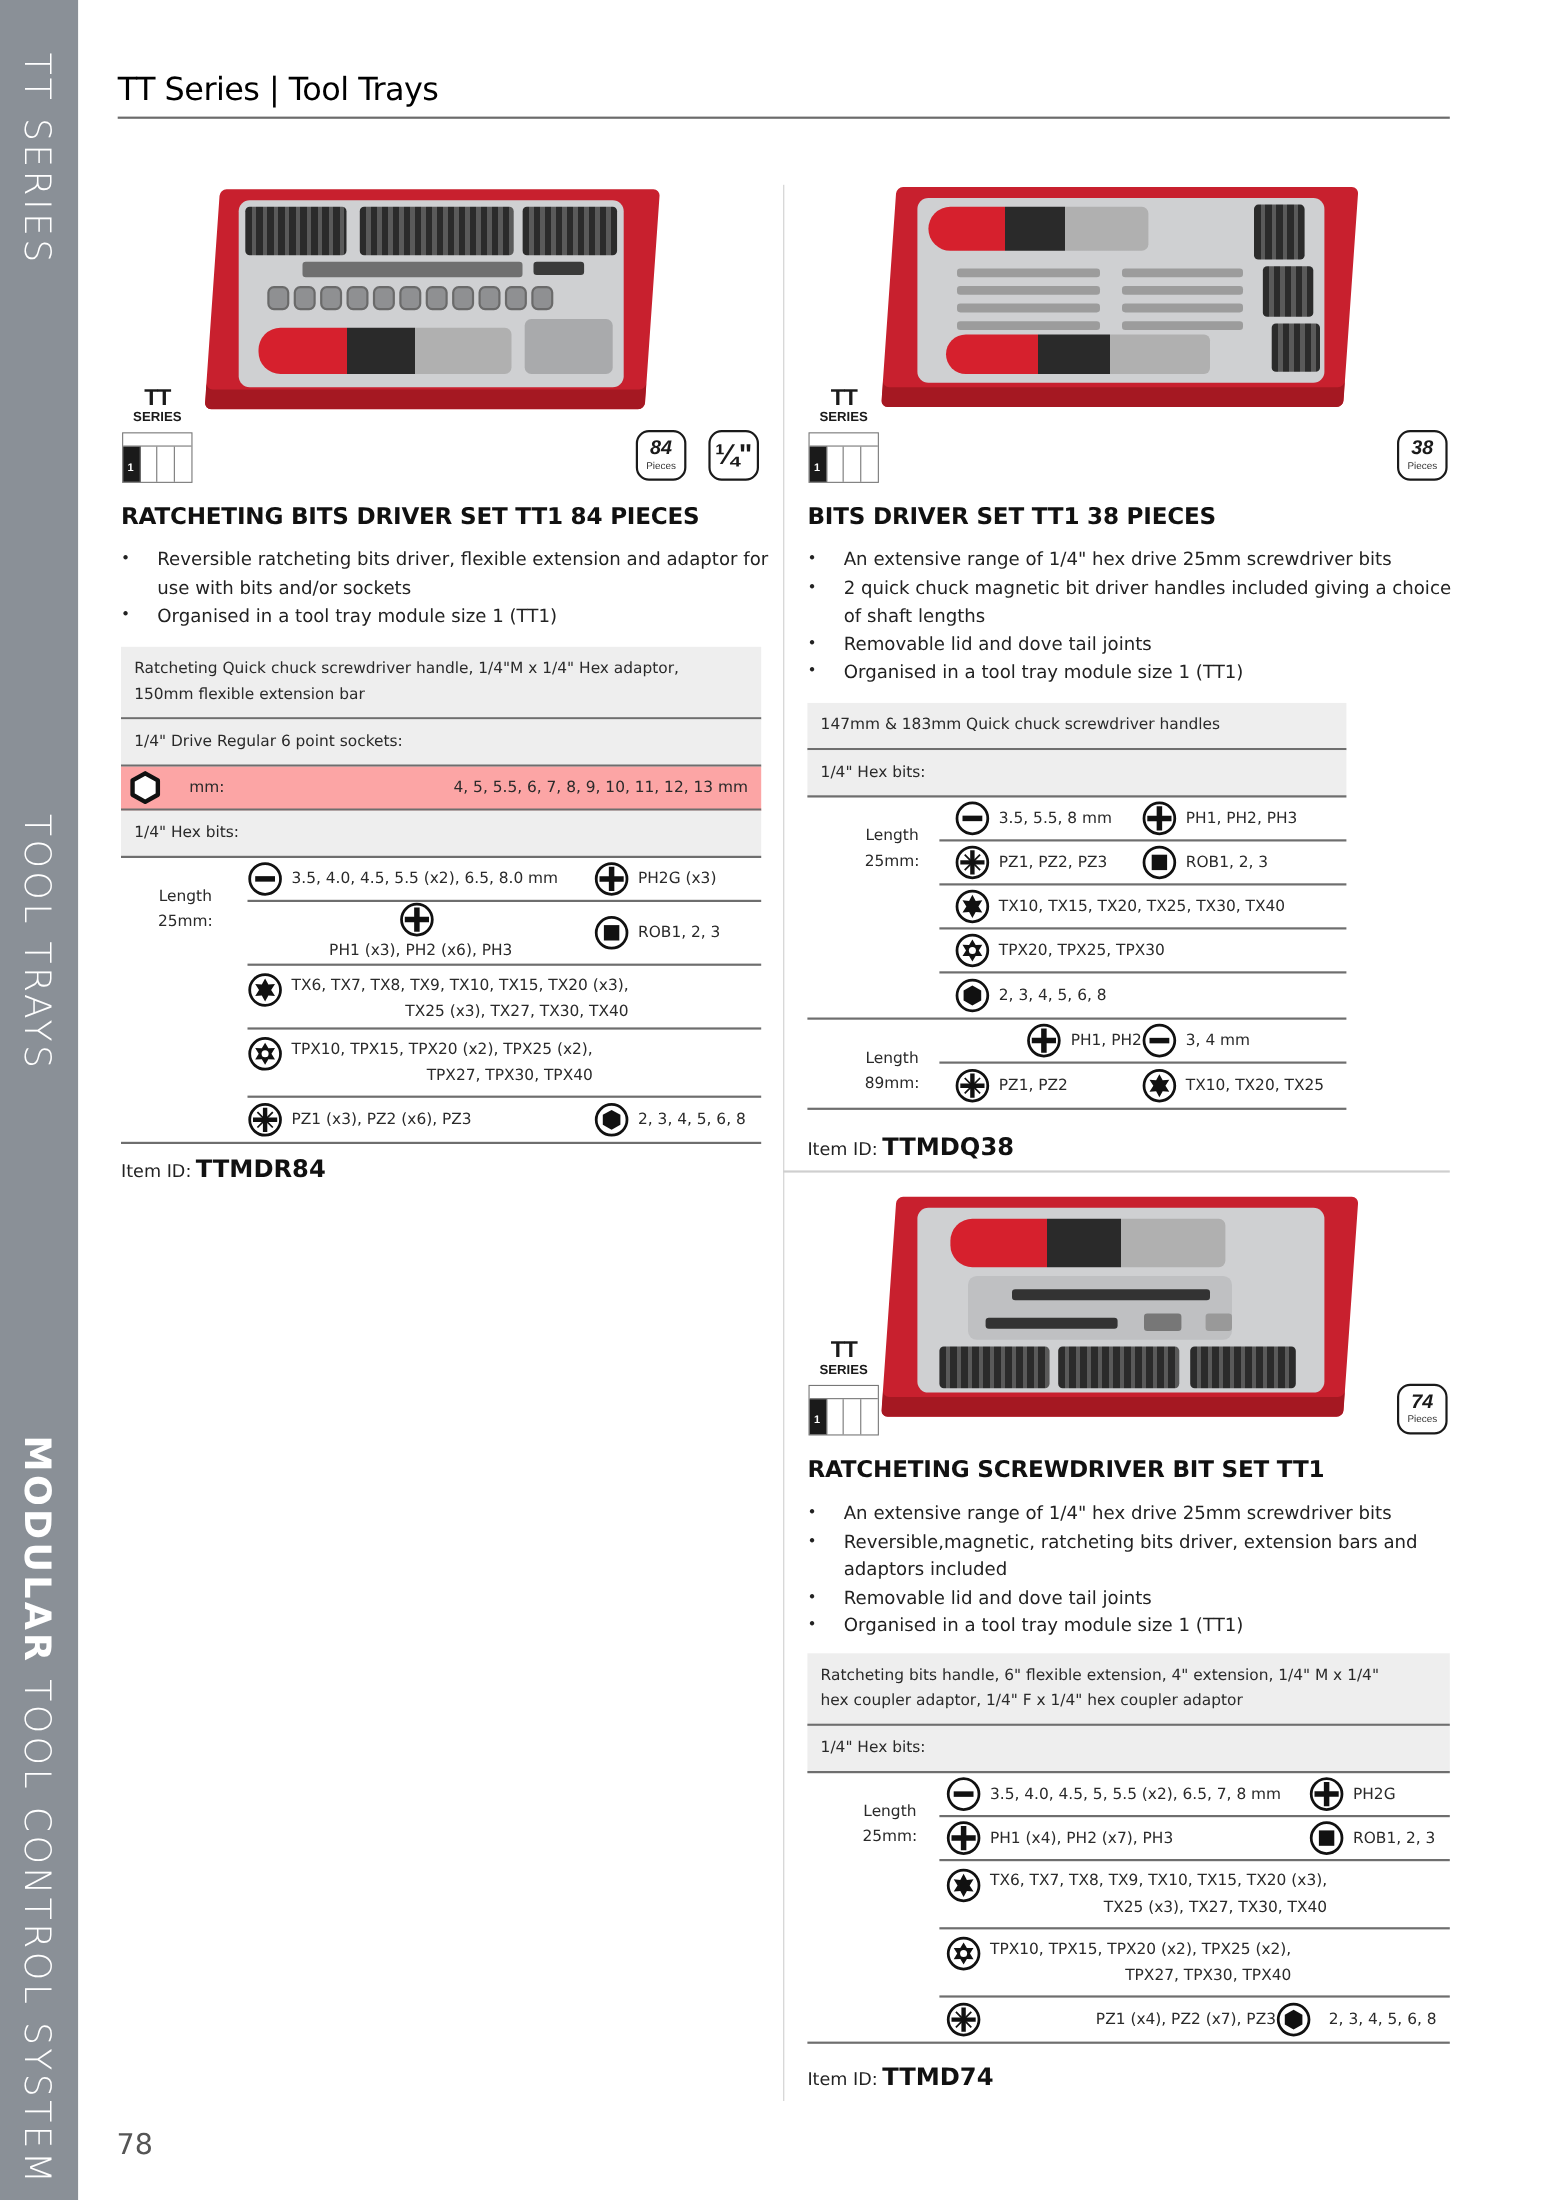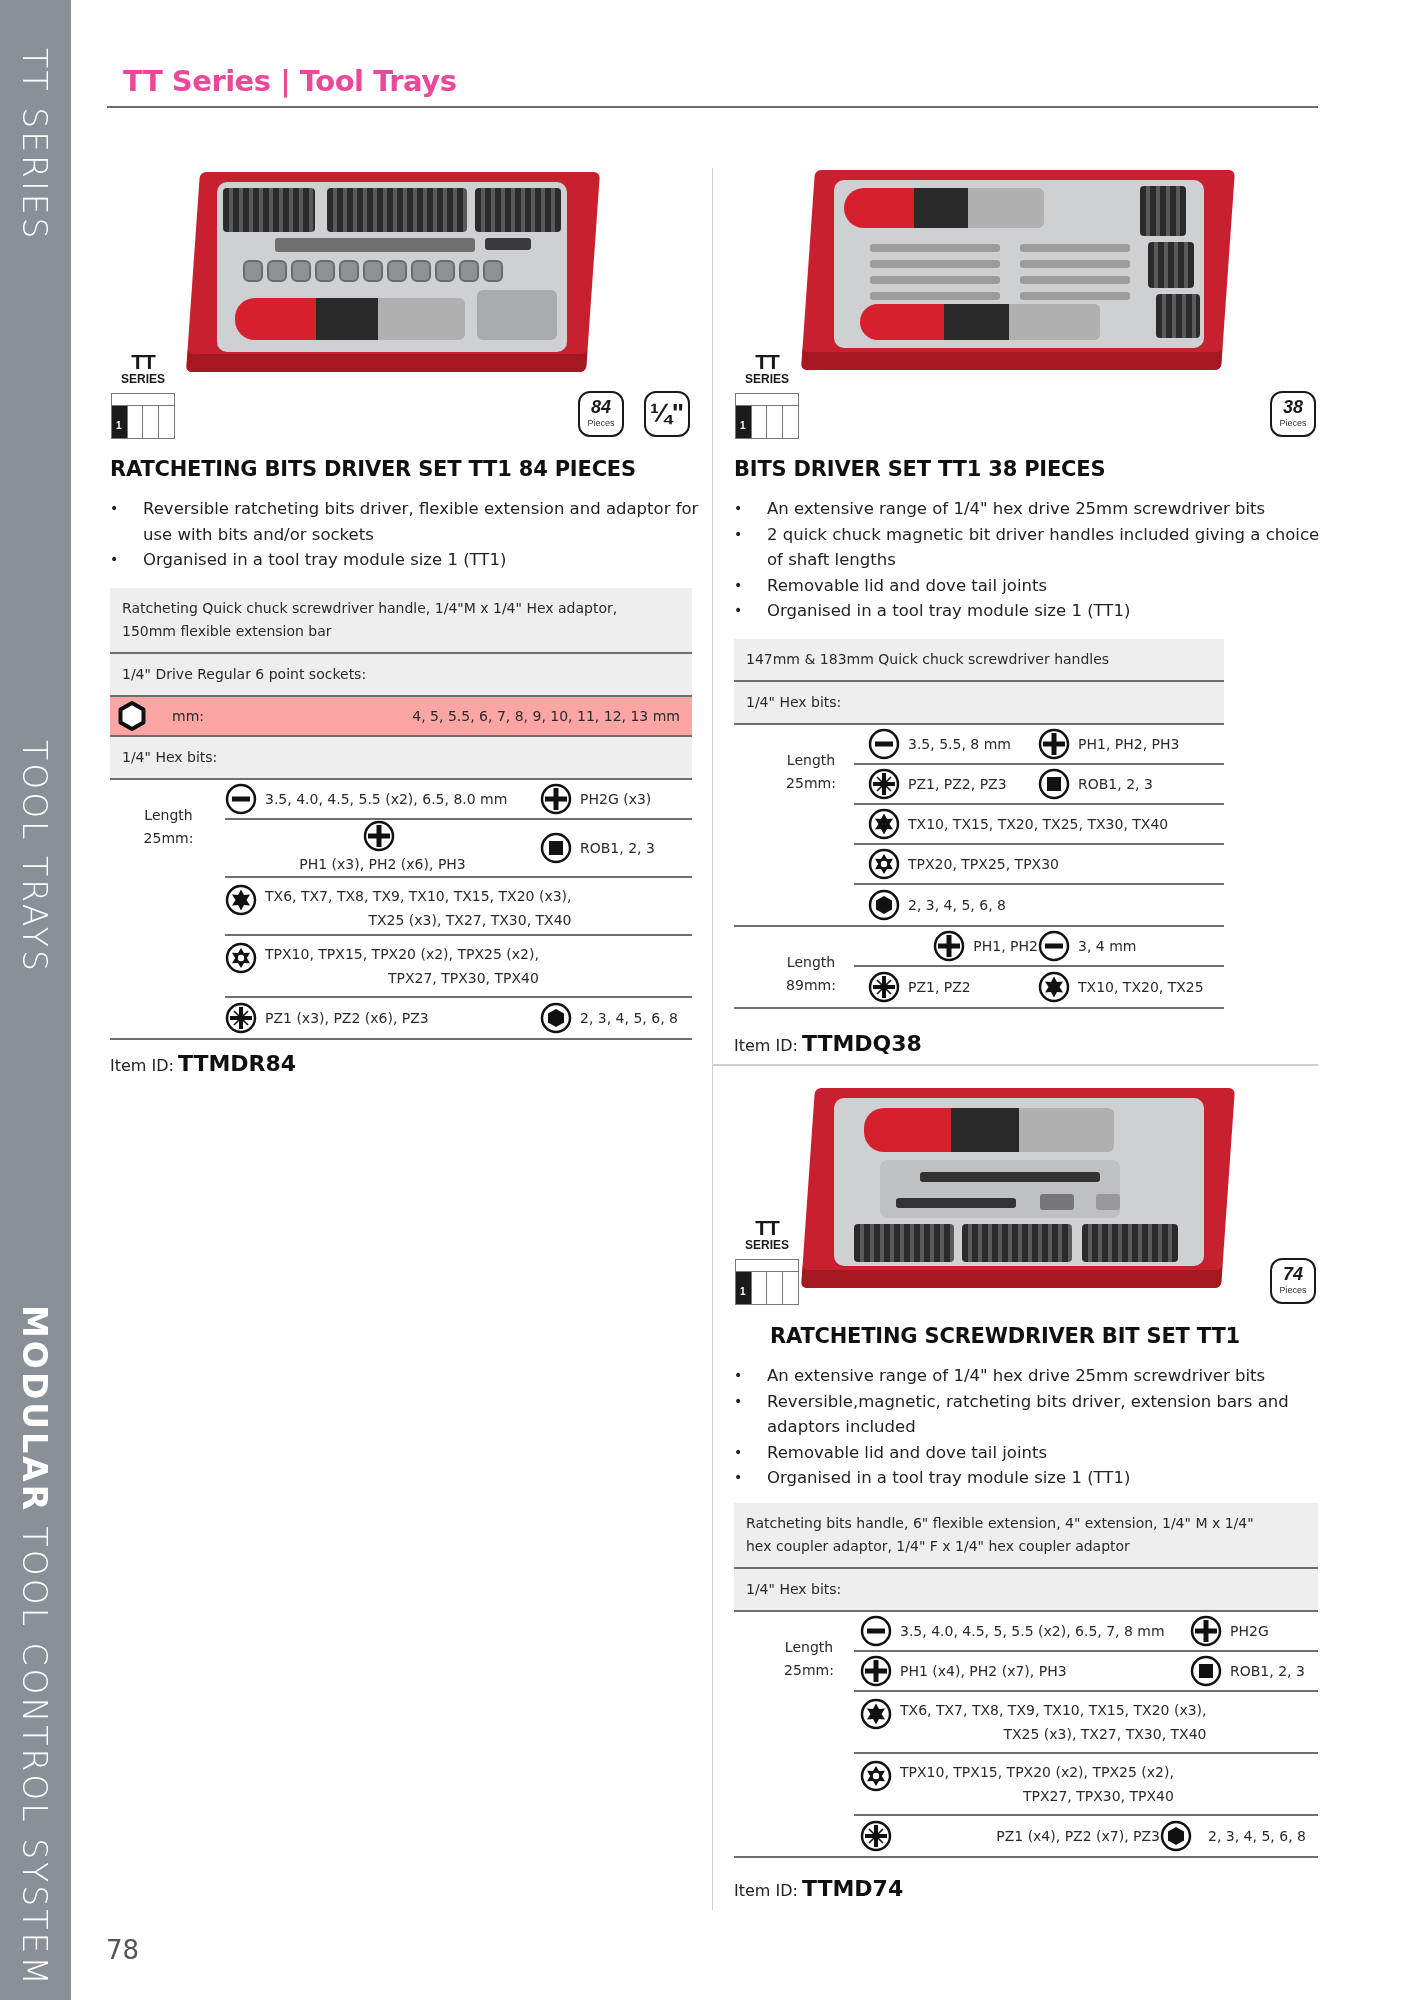--- a/index.html
+++ b/index.html
@@ -6,21 +6,21 @@
   html, body { width: 1414px; height: 2000px; background: #ffffff; overflow: hidden; }
   body { position: relative; font-family: "DejaVu Sans", "Liberation Sans", sans-serif; color: #1a1a1a; }
 
   .sidebar { position: absolute; left: 0; top: 0; width: 71px; height: 2000px; background: #8a9097; }
   .side-label { position: absolute; left: 35px; transform-origin: 0 0; transform: rotate(90deg); white-space: nowrap; color: #ffffff; font-size: 33px; letter-spacing: 3px; font-family: "DejaVu Sans", sans-serif; font-weight: 300; }
   .side-label b { font-weight: bold; }
   .side-1 { top: 48px; left: 54px; }
   .side-2 { top: 740px; left: 54px; }
   .side-3 { top: 1305px; left: 54px; }
 
-  .page-title { position: absolute; left: 107px; top: 64px; font-size: 29px; font-weight: bold; color: #ec4899; letter-spacing: -0.5px; margin-left: 16px; }
+  .page-title { position: absolute; left: 107px; top: 64px; font-size: 29px; font-weight: normal; color: #000000; letter-spacing: -0.5px; }
   .title-rule { position: absolute; left: 107px; top: 106px; width: 1211px; height: 2px; background: #6b6b6b; }
 
   .vdivider { position: absolute; left: 712px; top: 168px; width: 1px; height: 1742px; background: #cfcfcf; }
   .hdivider { position: absolute; left: 712px; top: 1064px; width: 606px; height: 2px; background: #cfcfcf; }
 
   .product-img { position: absolute; }
   .tray { position: absolute; background: #c8202e; border-radius: 6px; box-shadow: inset 0 -18px 0 #a51822; transform: skewX(-4deg); }
   .tray-inner { position: absolute; background: #cfd0d2; border-radius: 10px; }
   .bitblock { position: absolute; background: repeating-linear-gradient(90deg, #2b2b2b 0 6px, #5a5a5a 6px 10px); border-radius: 4px; }
   .handle { position: absolute; height: 34px; border-radius: 20px 6px 6px 20px; background: linear-gradient(90deg, #d6202d 0 35%, #2a2a2a 35% 62%, #b0b0b0 62% 100%); }
@@ -408,21 +408,21 @@
   <div class="toprow"></div>
   <div class="cell on" style="left:0;">1</div>
   <div class="cell" style="left:15.5px;"></div>
   <div class="cell" style="left:31px;"></div>
 </div>
 <div class="badge" style="left:1270px;top:1258px;">
   <div class="num">74</div>
   <div class="pcs">Pieces</div>
 </div>
 
-<div class="prod-title" style="left:734px;top:1324px;margin-left:36px;">RATCHETING SCREWDRIVER BIT SET TT1</div>
+<div class="prod-title" style="left:734px;top:1324px;">RATCHETING SCREWDRIVER BIT SET TT1</div>
 <ul class="bullets" style="left:734px;top:1363px;width:590px;">
   <li>An extensive range of 1/4" hex drive 25mm screwdriver bits</li>
   <li>Reversible,magnetic, ratcheting bits driver, extension bars and adaptors included</li>
   <li>Removable lid and dove tail joints</li>
   <li>Organised in a tool tray module size 1 (TT1)</li>
 </ul>
 
 <div class="spec" style="left:734px;top:1503px;width:584px;">
   <div class="row grey" style="padding-right:40px;">Ratcheting bits handle, 6" flexible extension, 4" extension, 1/4" M x 1/4" hex coupler adaptor, 1/4" F x 1/4" hex coupler adaptor</div>
   <div class="row grey">1/4" Hex bits:</div>

